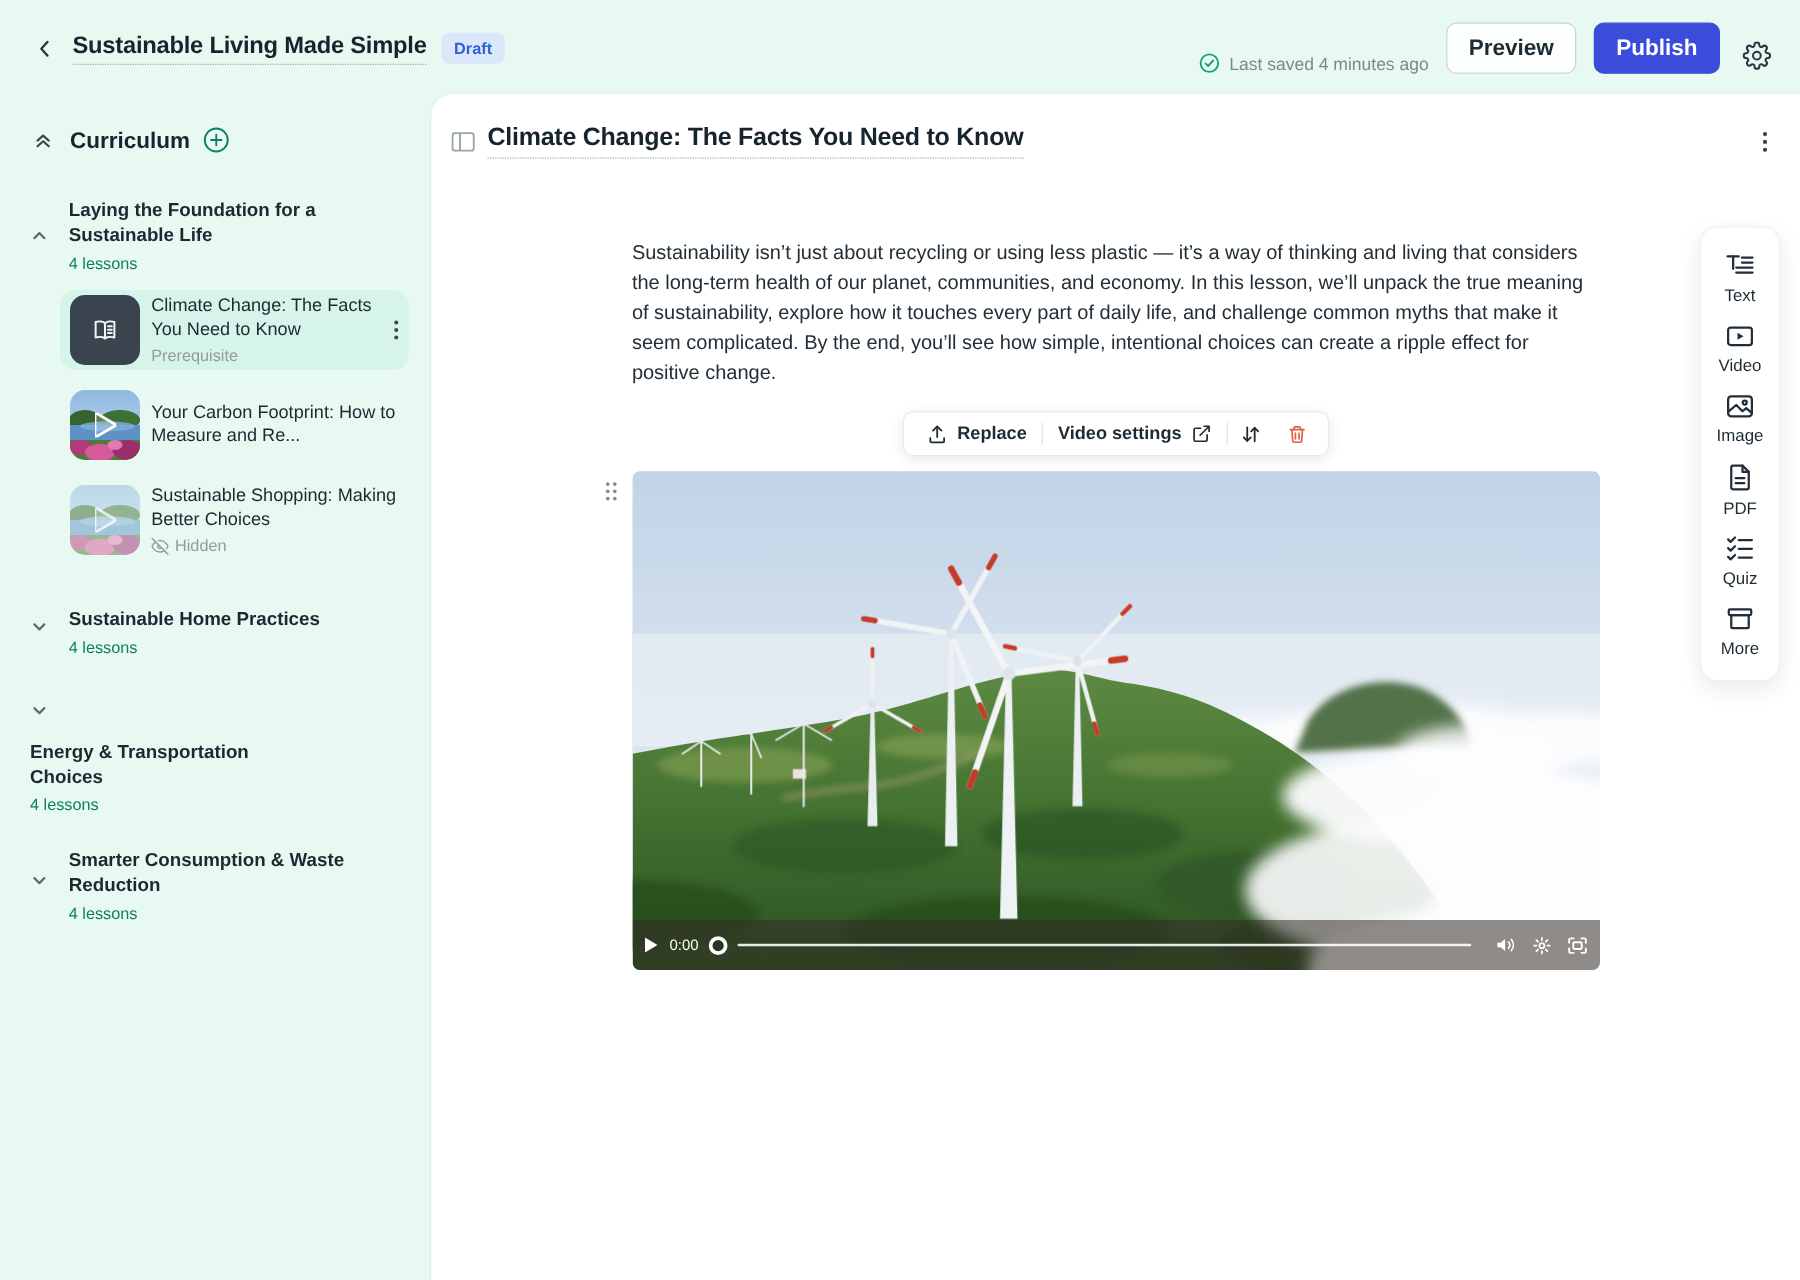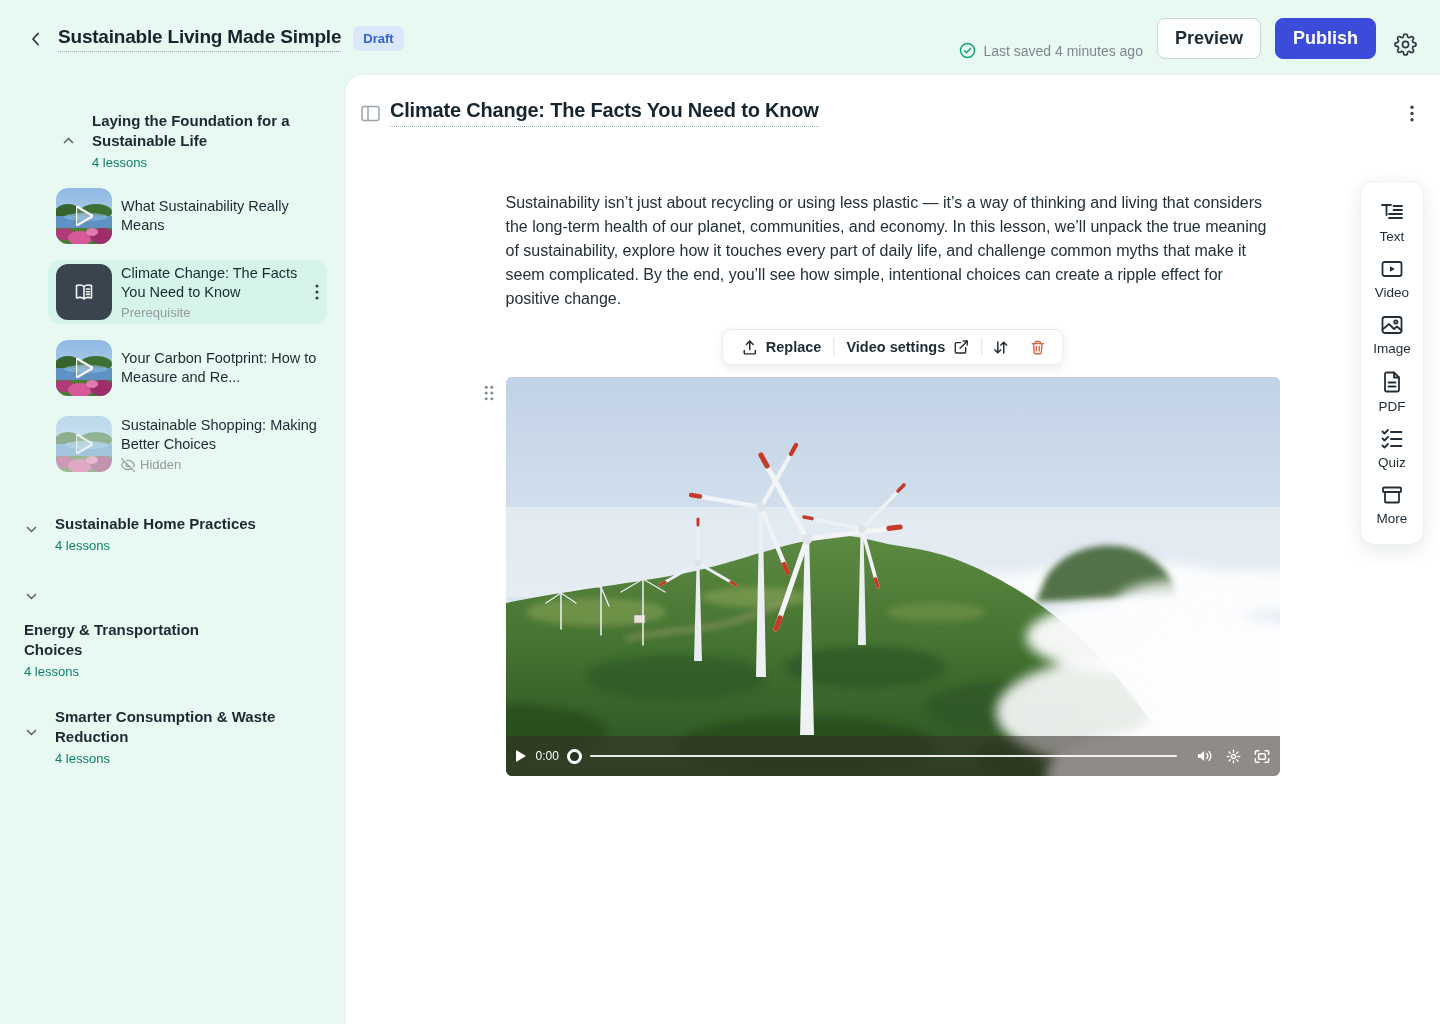--- a/index.html
+++ b/index.html
@@ -39,21 +39,21 @@
 
   
   .sidebar { position:absolute; top:75px; left:0; width:345px; bottom:0; overflow:hidden; }
   .curriculum-head { display:flex; align-items:center; padding:26px 20px 0 26px; }
   .collapse-all { color:#39454e; cursor:pointer; }
   .curriculum-title { font-size:18px; font-weight:700; color:#15242d; margin-left:13px; }
   .add-section { margin-left:10px; cursor:pointer; color:#0d7f66; display:flex; }
 
   .section { display:flex; gap:16px; padding:0 16px 0 24px; align-items:flex-start; cursor:pointer; }
   .section .chev { color:#5f6b73; margin-top:3px; flex:0 0 auto; }
-  .section.sec-0 { margin-top:36px;margin-left:37px; }
+  .section.sec-0 { margin-top:36px; }
   .section .chev.center { align-self:center; margin-top:-14px; }
   .sec-title { font-size:15px; font-weight:600; line-height:20px; color:#1b2a32; max-width:236px; }
   .sec-count { font-size:13px; font-weight:500; color:#0d7f66; margin-top:4px; }
 
   .lessons { margin:14px 0 6px 0; }
   .lesson {
     width:279px; margin:0 0 12px 48px; padding:4px 6px 4px 8px;
     display:flex; gap:9px; align-items:center; border-radius:12px; cursor:pointer;
   }
   .lesson.selected { background:#d7f4eb; }
@@ -179,50 +179,51 @@
     <span class="gear-btn">
       <svg width="23" height="23" viewBox="0 0 24 24" fill="none" stroke="currentColor" stroke-width="1.7" stroke-linecap="round" stroke-linejoin="round">
           <circle cx="12" cy="12" r="3.2"></circle>
           <path d="M19.4 15a1.7 1.7 0 0 0 .34 1.87l.06.06a2 2 0 1 1-2.83 2.83l-.06-.06a1.7 1.7 0 0 0-1.87-.34 1.7 1.7 0 0 0-1 1.55V21a2 2 0 1 1-4 0v-.09a1.7 1.7 0 0 0-1-1.55 1.7 1.7 0 0 0-1.87.34l-.06.06a2 2 0 1 1-2.83-2.83l.06-.06a1.7 1.7 0 0 0 .34-1.87 1.7 1.7 0 0 0-1.55-1H3a2 2 0 1 1 0-4h.09a1.7 1.7 0 0 0 1.55-1 1.7 1.7 0 0 0-.34-1.87l-.06-.06a2 2 0 1 1 2.83-2.83l.06.06a1.7 1.7 0 0 0 1.87.34h0a1.7 1.7 0 0 0 1-1.55V3a2 2 0 1 1 4 0v.09a1.7 1.7 0 0 0 1 1.55h0a1.7 1.7 0 0 0 1.87-.34l.06-.06a2 2 0 1 1 2.83 2.83l-.06.06a1.7 1.7 0 0 0-.34 1.87v0a1.7 1.7 0 0 0 1.55 1H21a2 2 0 1 1 0 4h-.09a1.7 1.7 0 0 0-1.55 1z"></path>
         </svg>
     </span>
   </div>
 </header>
 
 <aside class="sidebar">
+  <div class="curriculum-head">
+    <span class="collapse-all">
+      <svg width="17" height="17" viewBox="0 0 17 17" fill="none" stroke="currentColor" stroke-width="1.7" stroke-linecap="round" stroke-linejoin="round">
+          <polyline points="4,8.5 8.5,4.5 13,8.5"></polyline>
+          <polyline points="4,13 8.5,9 13,13"></polyline>
+        </svg>
+    </span>
+    <span class="curriculum-title">Curriculum</span>
+    <span class="add-section">
+      <svg width="22" height="22" viewBox="0 0 22 22" fill="none" stroke="currentColor" stroke-width="1.5" stroke-linecap="round">
+          <circle cx="11" cy="11" r="9.2"></circle>
+          <line x1="11" y1="6.8" x2="11" y2="15.2"></line>
+          <line x1="6.8" y1="11" x2="15.2" y2="11"></line>
+        </svg>
+    </span>
+  </div>
 
   <div class="section sec-0">
     <span class="chev center" style="align-self:center;margin-top:0;">
       <svg width="15" height="15" viewBox="0 0 15 15" fill="none" stroke="currentColor" stroke-width="1.7" stroke-linecap="round" stroke-linejoin="round">
           <polyline points="3.5,9.5 7.5,5.5 11.5,9.5"></polyline>
         </svg>
     </span>
     <div>
       <div class="sec-title">Laying the Foundation for a Sustainable Life</div>
       <div class="sec-count">4 lessons</div>
     </div>
   </div>
 
   <div class="lessons">
 
-    <div class="lesson">
-      <span class="thumb">
-        <svg class="scene" width="56" height="56" viewBox="0 0 56 56">
-            <use href="#thumbscene"></use>
-          </svg>
-        <span class="play-ovl">
-            <svg width="17" height="20" viewBox="0 0 17 20">
-              <use href="#playTri"></use>
-            </svg>
-          </span>
-      </span>
-      <div class="lesson-text">
-        <div class="lesson-title">What Sustainability Really Means</div>
-      </div>
-    </div>
 
     <div class="lesson selected">
       <span class="icon-tile">
         <svg width="26" height="26" viewBox="0 0 26 26" fill="none" stroke="currentColor" stroke-width="1.6" stroke-linecap="round" stroke-linejoin="round">
           <path d="M13 7.5 C11.5 6 8 5.8 5.5 6.6 V19 C8 18.2 11.5 18.4 13 19.8 C14.5 18.4 18 18.2 20.5 19 V6.6 C18 5.8 14.5 6 13 7.5 Z"></path>
           <line x1="13" y1="7.5" x2="13" y2="19.6"></line>
           <line x1="15.4" y1="10" x2="18.4" y2="10"></line>
           <line x1="15.4" y1="12.7" x2="18.4" y2="12.7"></line>
           <line x1="15.4" y1="15.4" x2="18.4" y2="15.4"></line>
         </svg>

